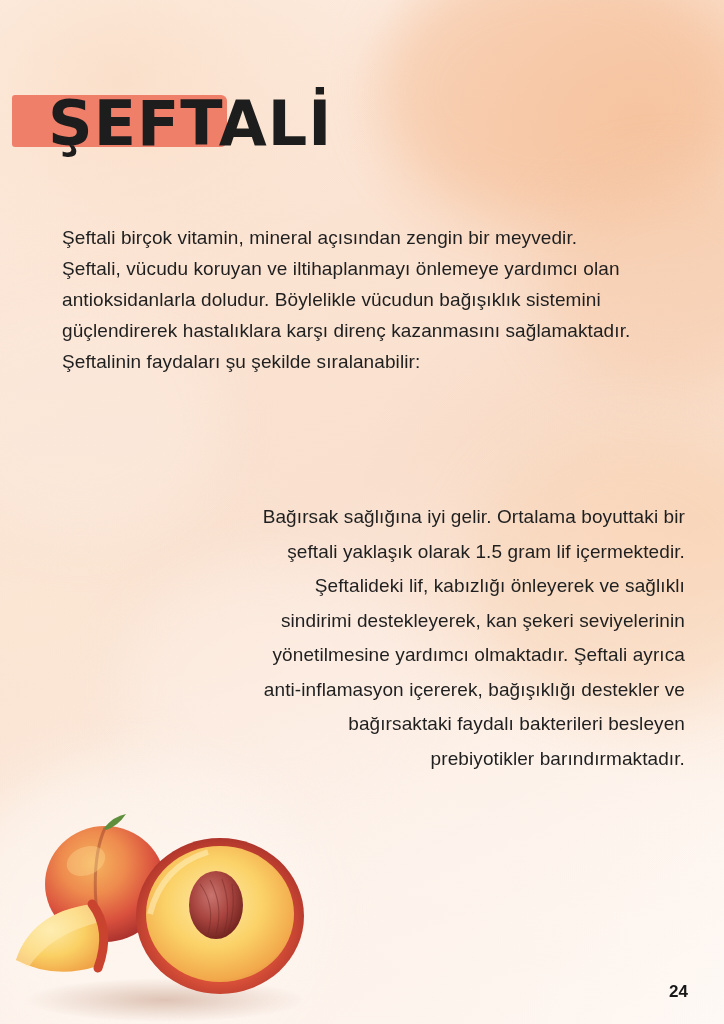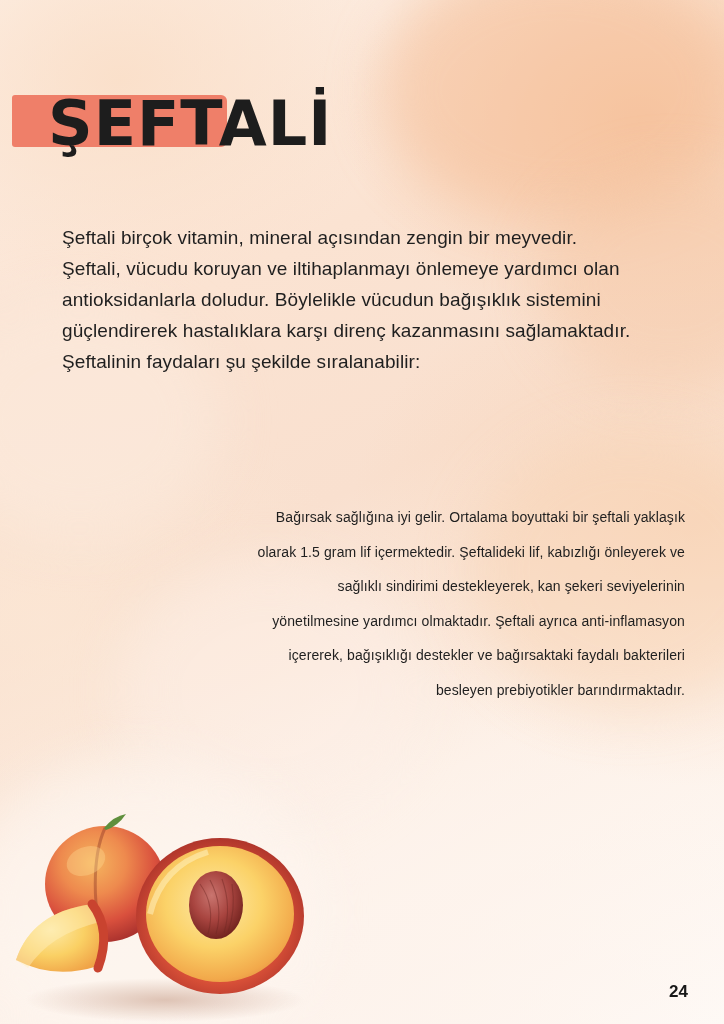--- a/index.html
+++ b/index.html
@@ -83,21 +83,21 @@
   }
   .intro p { margin: 0; }
 
   
   .body-right {
     position: absolute;
     left: 248px;
     top: 500px;
     width: 437px;
     text-align: right;
-    font-size: 14px;
+    font-size: 19px;
     line-height: 34.5px;
     color: #1f1f1f;
     letter-spacing: 0.1px;
   }
   .body-right p { margin: 0; }
 
   
   .page-number {
     position: absolute;
     right: 36px;

